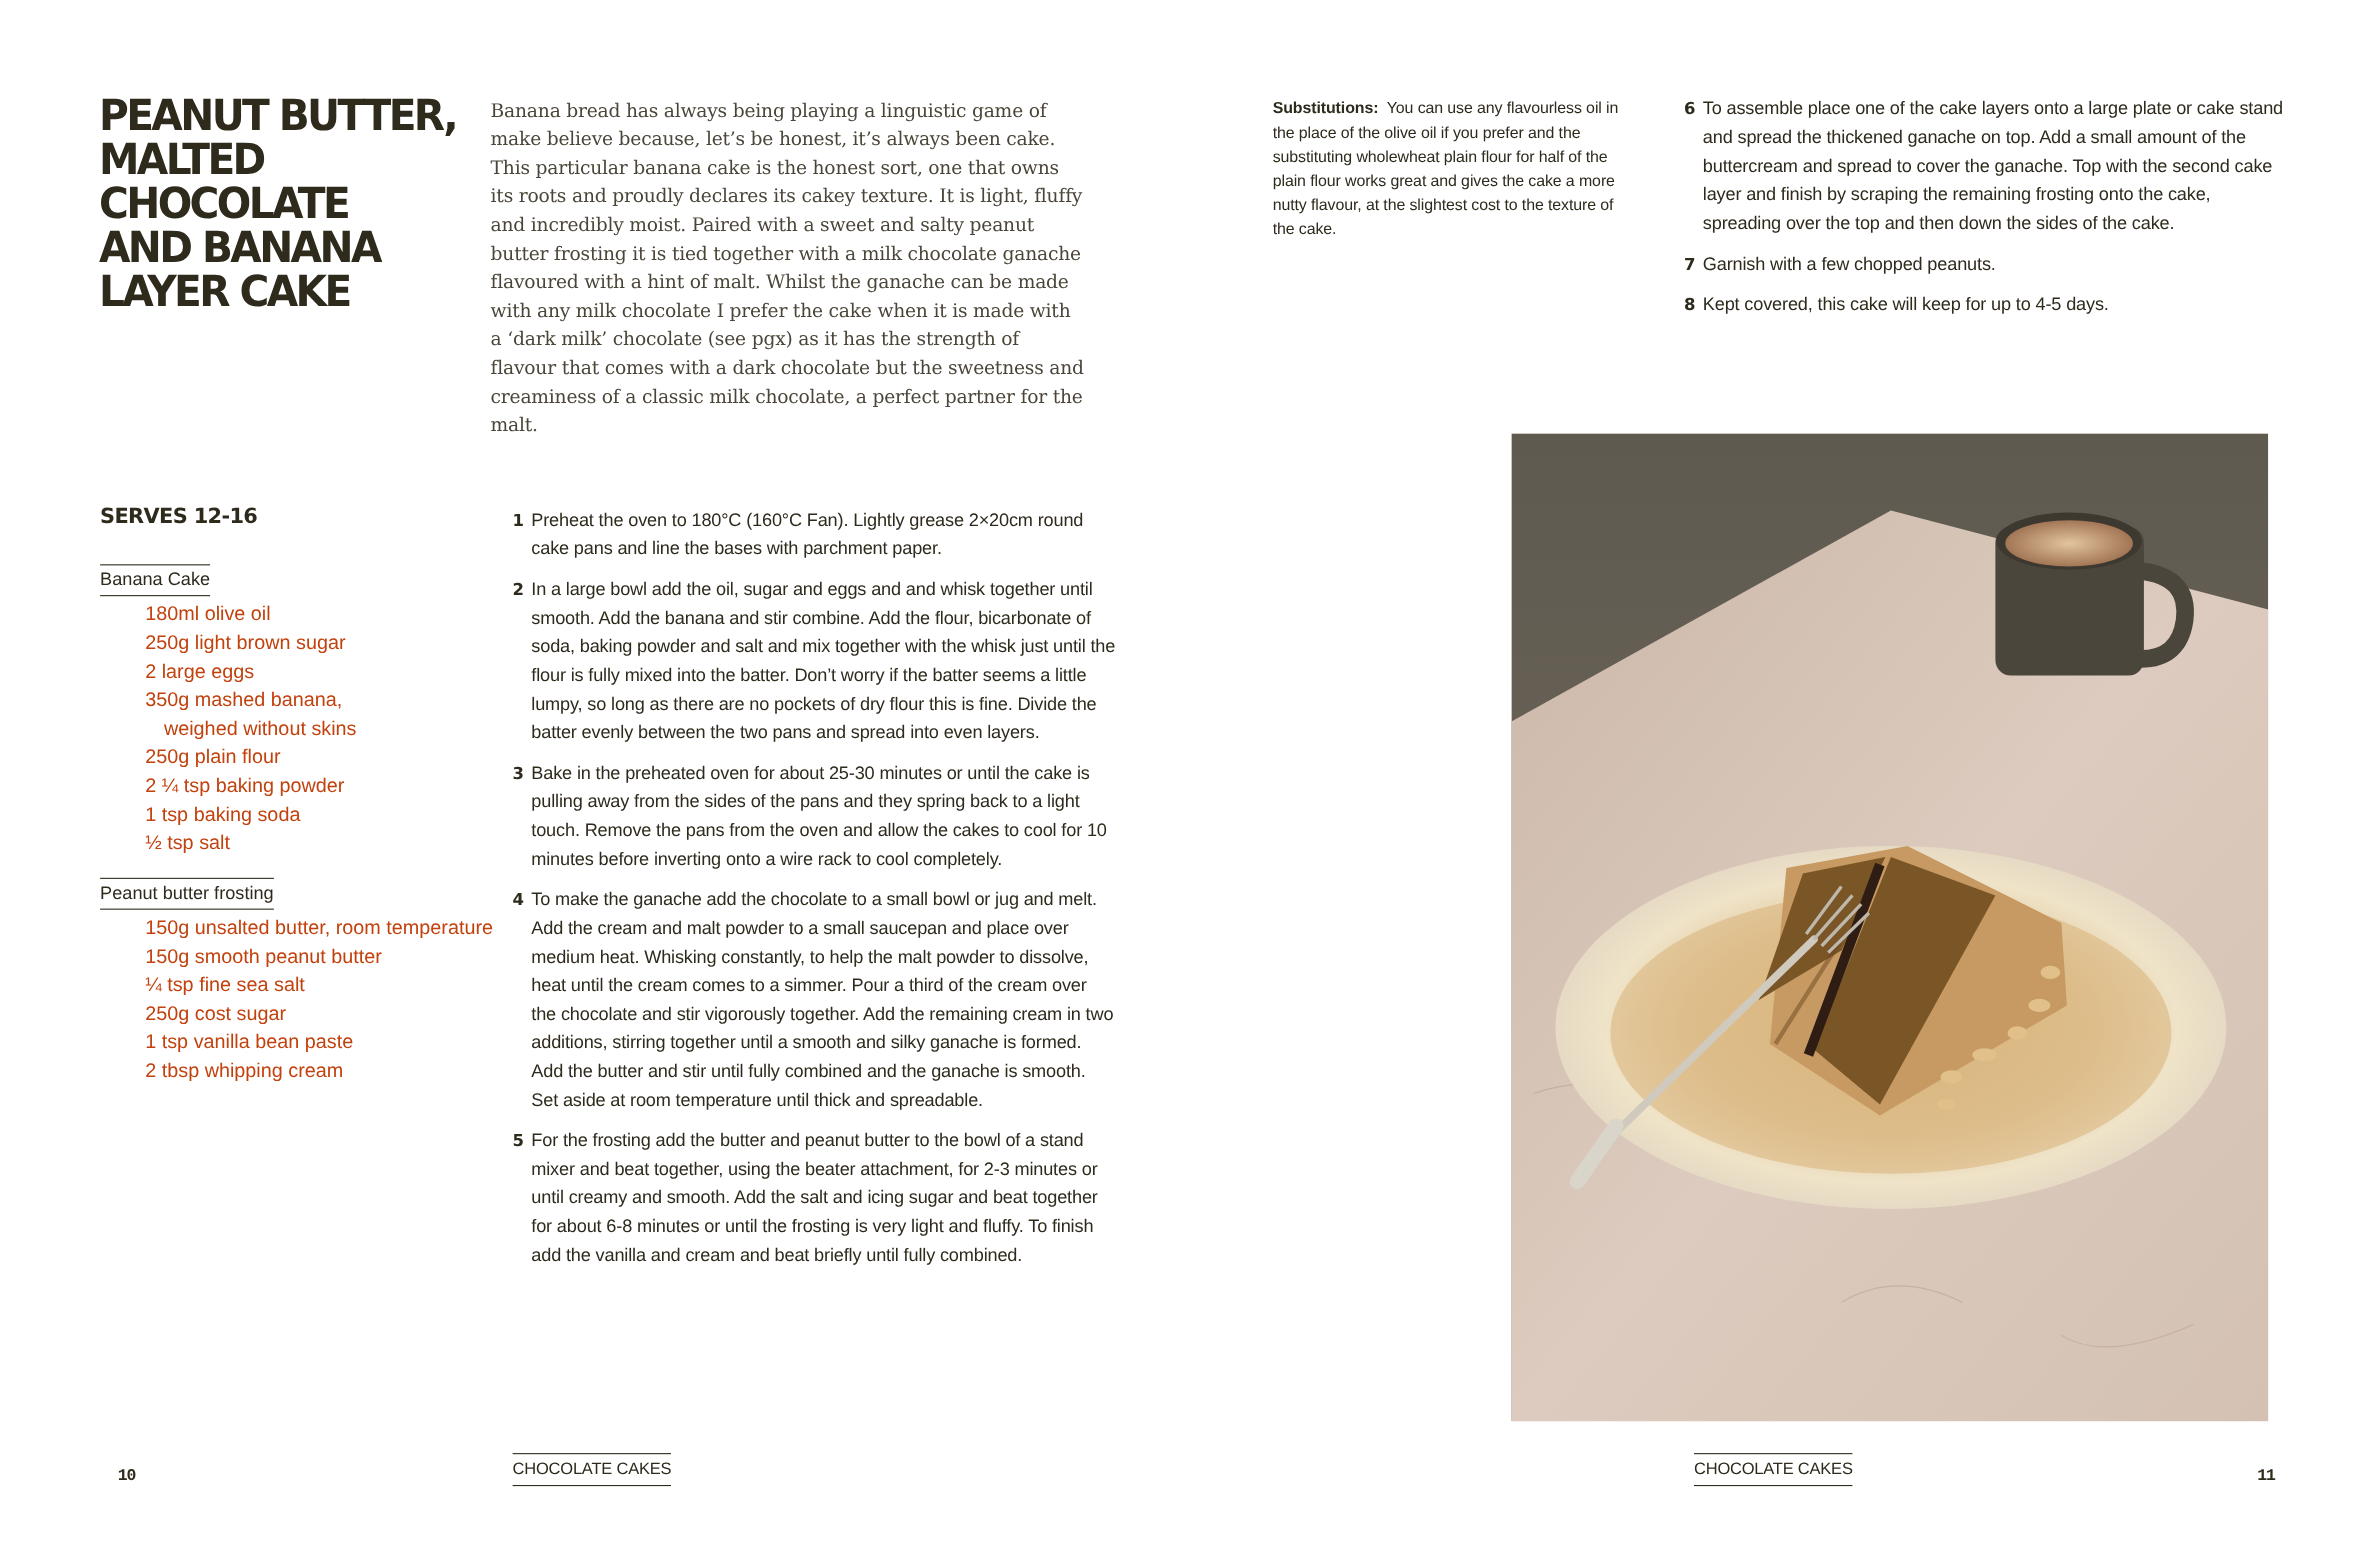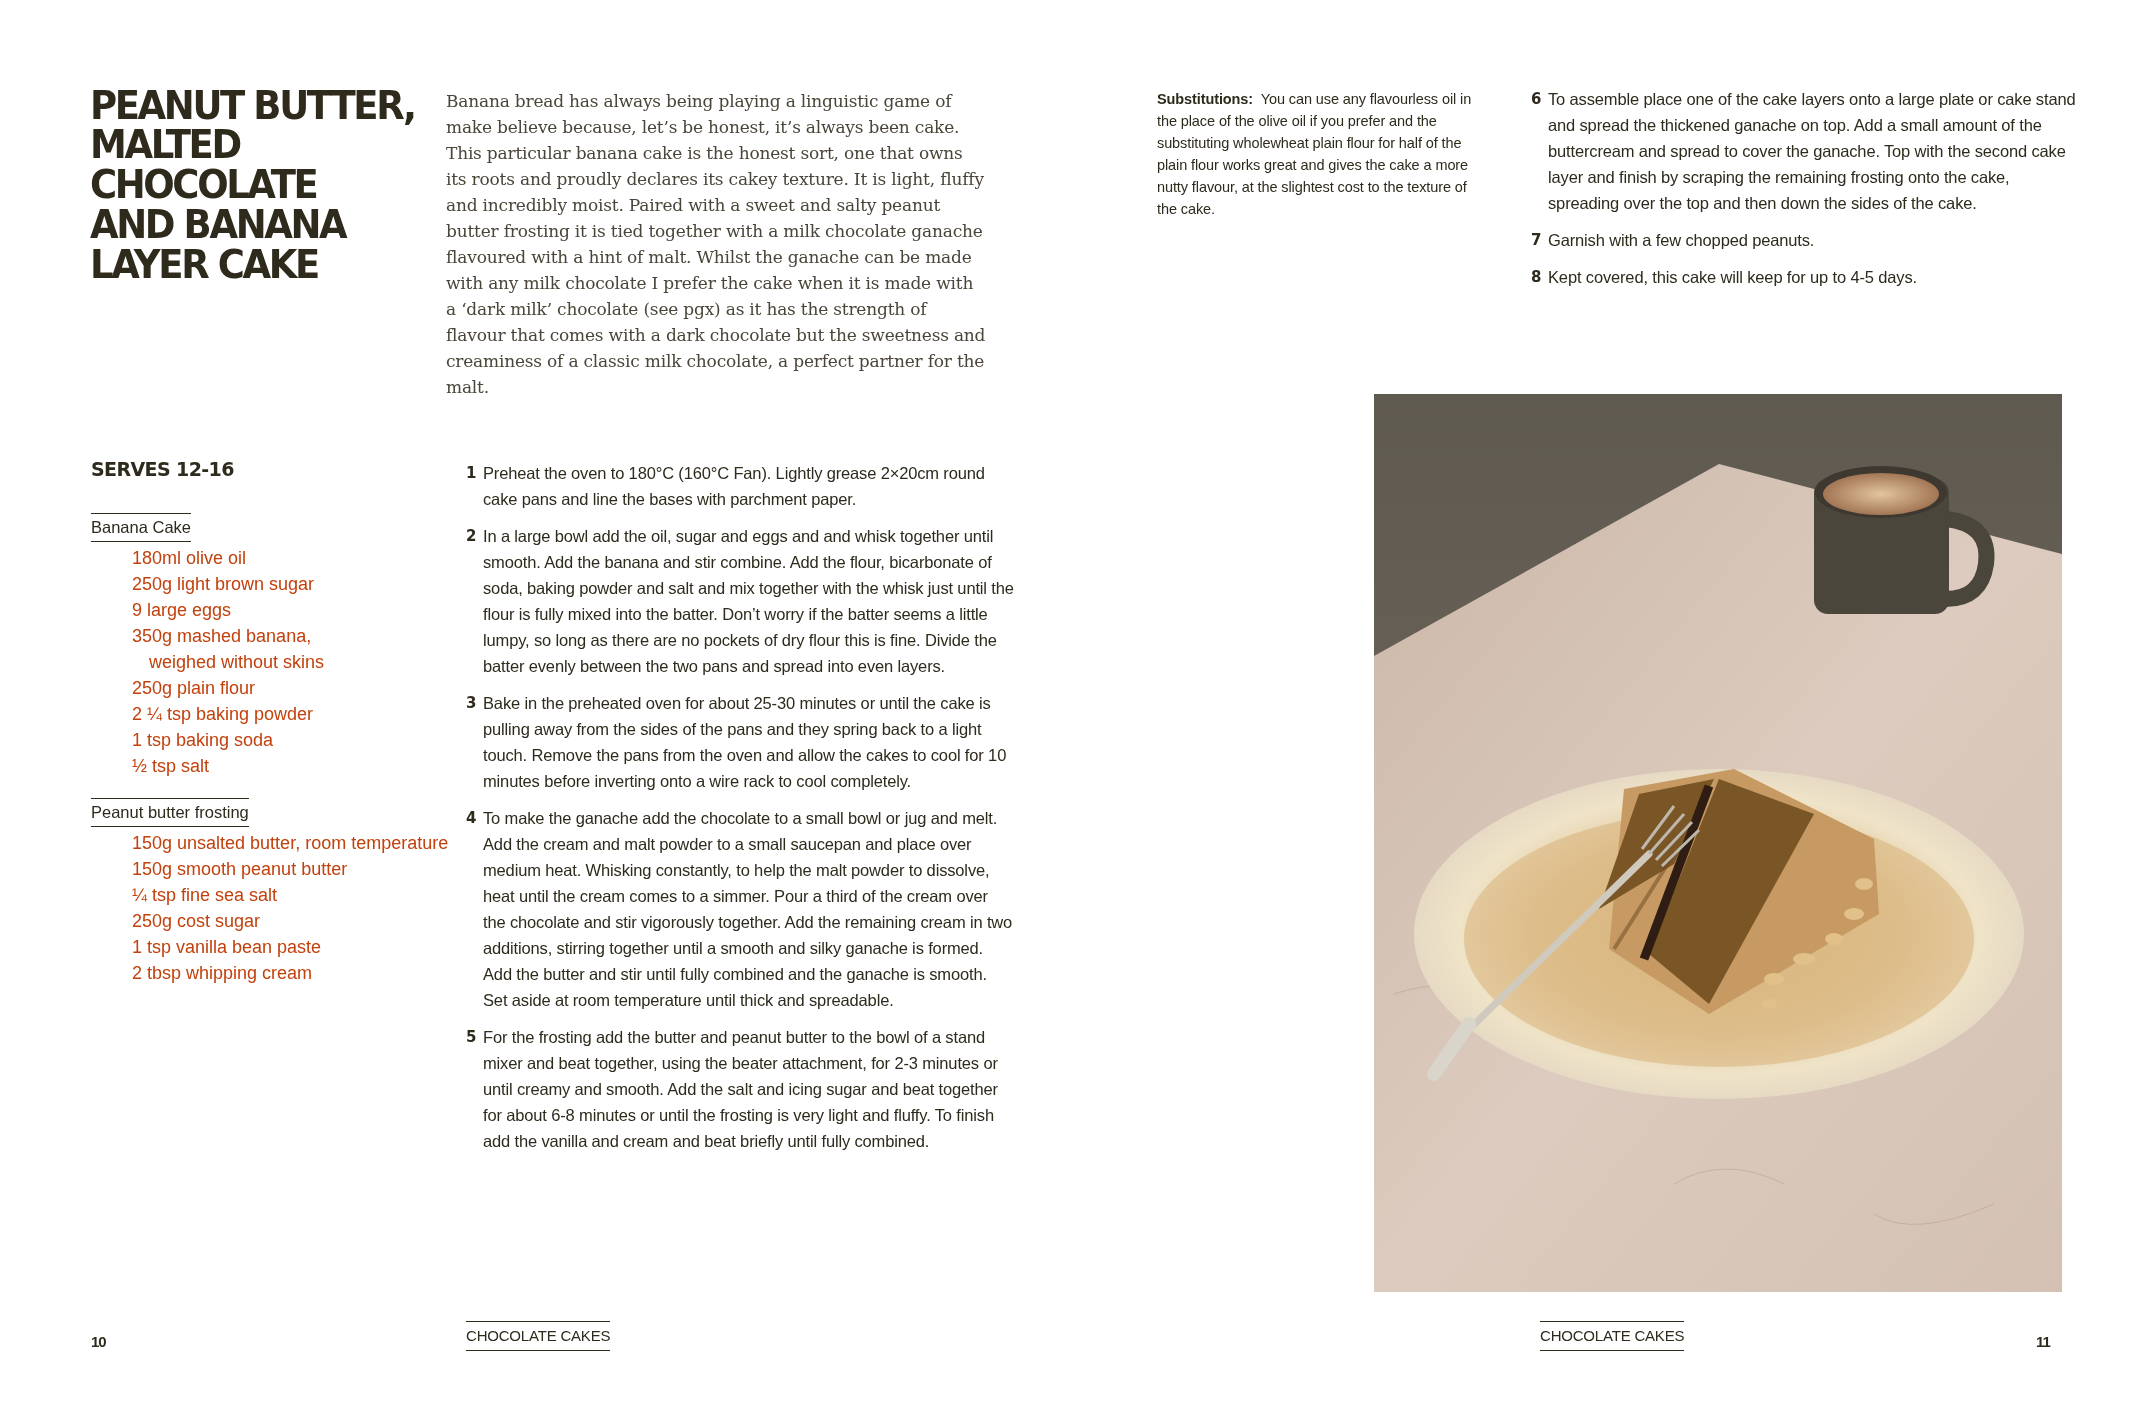--- a/index.html
+++ b/index.html
@@ -43,21 +43,21 @@
 
   
   .subs { left:1157px; top:88px; width:330px; margin:0;
           font-size:14.5px; line-height:22px; color:#2e2a1c; letter-spacing:-0.1px; }
   .subs b { font-weight:bold; }
 
   
   .photo { left:1374px; top:394px; width:688px; height:898px; overflow:hidden; background:#d9c8bb; }
 
   
-  .folio { font-family:Liberation Sans, sans-serif; font-weight:bold; font-size:15px; color:#2e2a1c; letter-spacing:-1px; }
+  .folio { font-family:Liberation Mono, monospace; font-weight:bold; font-size:15px; color:#2e2a1c; letter-spacing:-1px;margin-left:16px; }
   .running { font-size:15px; color:#2e2a1c; border-top:1.5px solid #2e2a1c; border-bottom:1.5px solid #2e2a1c;
              padding:5px 0 6px 0; letter-spacing:-0.2px; }
 </style>
 </head>
 <body>
 
 <h1 class="abs title">
   <span>Peanut Butter,</span>
   <span>Malted</span>
   <span>Chocolate</span>
@@ -68,21 +68,21 @@
 <p class="abs intro">Banana bread has always being playing a linguistic game of make believe because, let’s be honest, it’s always been cake. This particular banana cake is the honest sort, one that owns its roots and proudly declares its cakey texture. It is light, fluffy and incredibly moist. Paired with a sweet and salty peanut butter frosting it is tied together with a milk chocolate ganache flavoured with a hint of malt. Whilst the ganache can be made with any milk chocolate I prefer the cake when it is made with a ‘dark milk’ chocolate (see pgx) as it has the strength of flavour that comes with a dark chocolate but the sweetness and creaminess of a classic milk chocolate, a perfect partner for the malt.</p>
 
 <div class="abs serves">Serves 12-16</div>
 
 <div class="abs ing-col" style="top:513px;">
   <div class="ing-group">
     <div class="ing-heading">Banana Cake</div>
     <ul class="ing-list">
       <li>180ml olive oil</li>
       <li>250g light brown sugar</li>
-      <li>9 large eggs</li>
+      <li>2 large eggs</li>
       <li>350g mashed banana,</li>
       <li class="indent">weighed without skins</li>
       <li>250g plain flour</li>
       <li>2 ¼ tsp baking powder</li>
       <li>1 tsp baking soda</li>
       <li>½ tsp salt</li>
     </ul>
   </div>
   <div class="ing-group">
     <div class="ing-heading">Peanut butter frosting</div>

